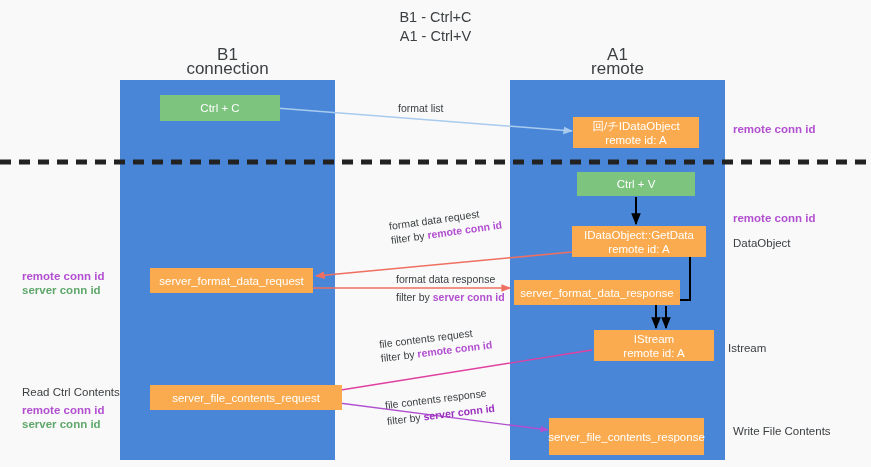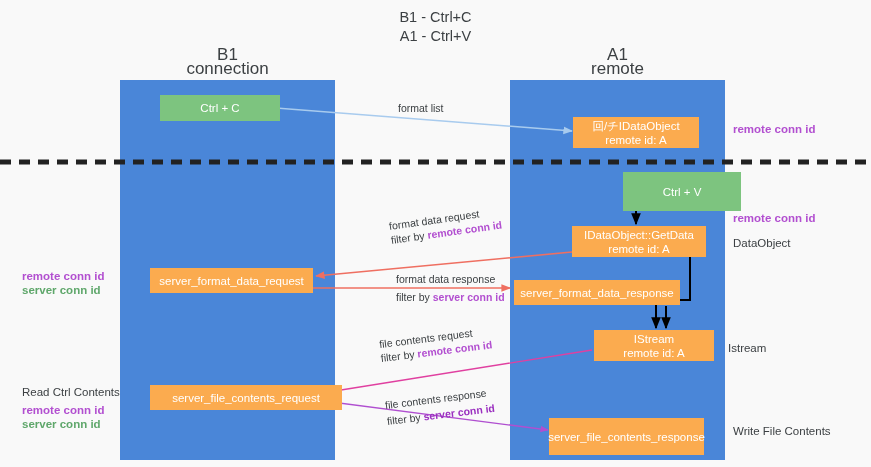--- a/index.html
+++ b/index.html
@@ -162,21 +162,21 @@
 
   <div class="abs node green" style="left:160px; top:95px; width:120px; height:26px;">
     <div>Ctrl + C</div>
   </div>
 
   <div class="abs node orange" style="left:573px; top:117px; width:126px; height:31px;">
     <div>回/チIDataObject</div>
     <div class="l2">remote id: A</div>
   </div>
 
-  <div class="abs node green" style="left:577px; top:172px; width:118px; height:39px;margin-left:46px;">
+  <div class="abs node green" style="left:577px; top:172px; width:118px; height:24px;">
     <div>Ctrl + V</div>
   </div>
 
   <div class="abs node orange" style="left:572px; top:226px; width:134px; height:31px;">
     <div>IDataObject::GetData</div>
     <div class="l2">remote id: A</div>
   </div>
 
   <div class="abs node orange" style="left:514px; top:280px; width:166px; height:25px;">
     <div>server_format_data_response</div>

